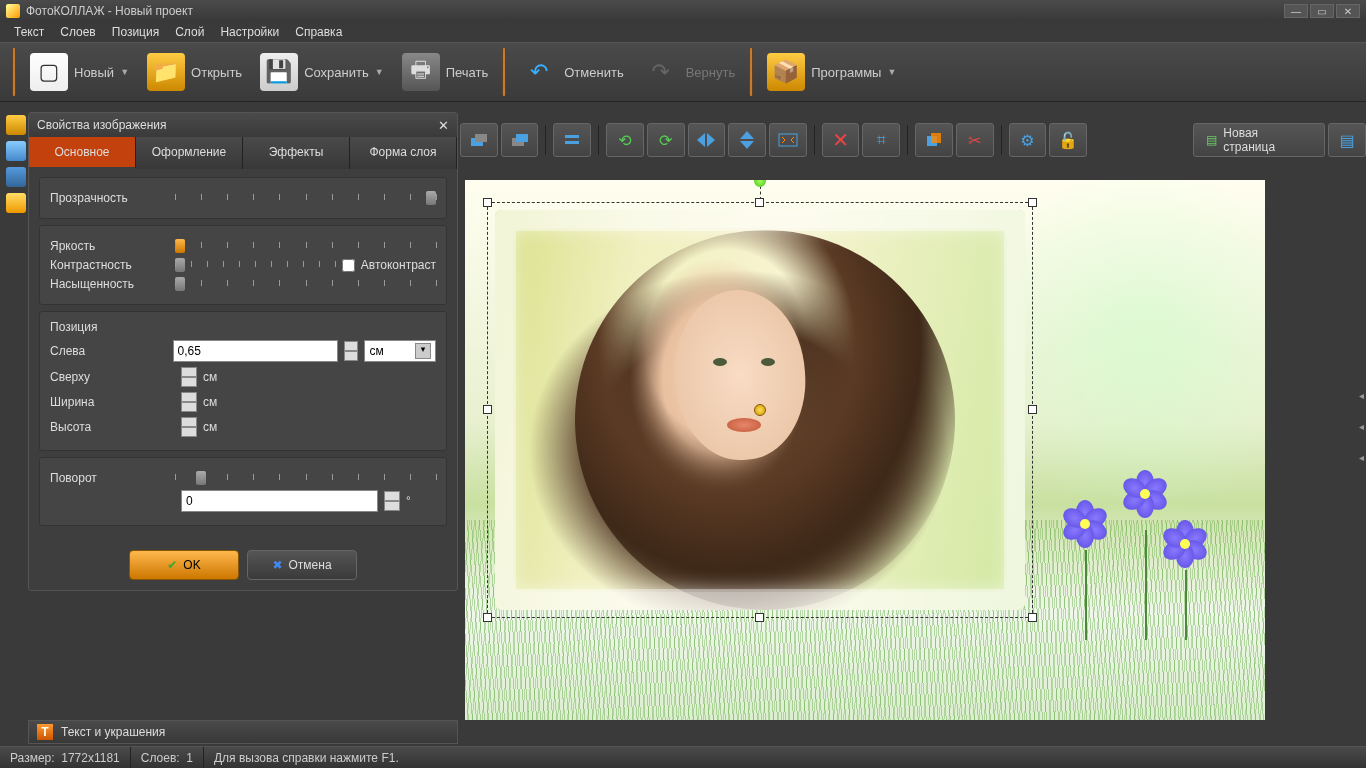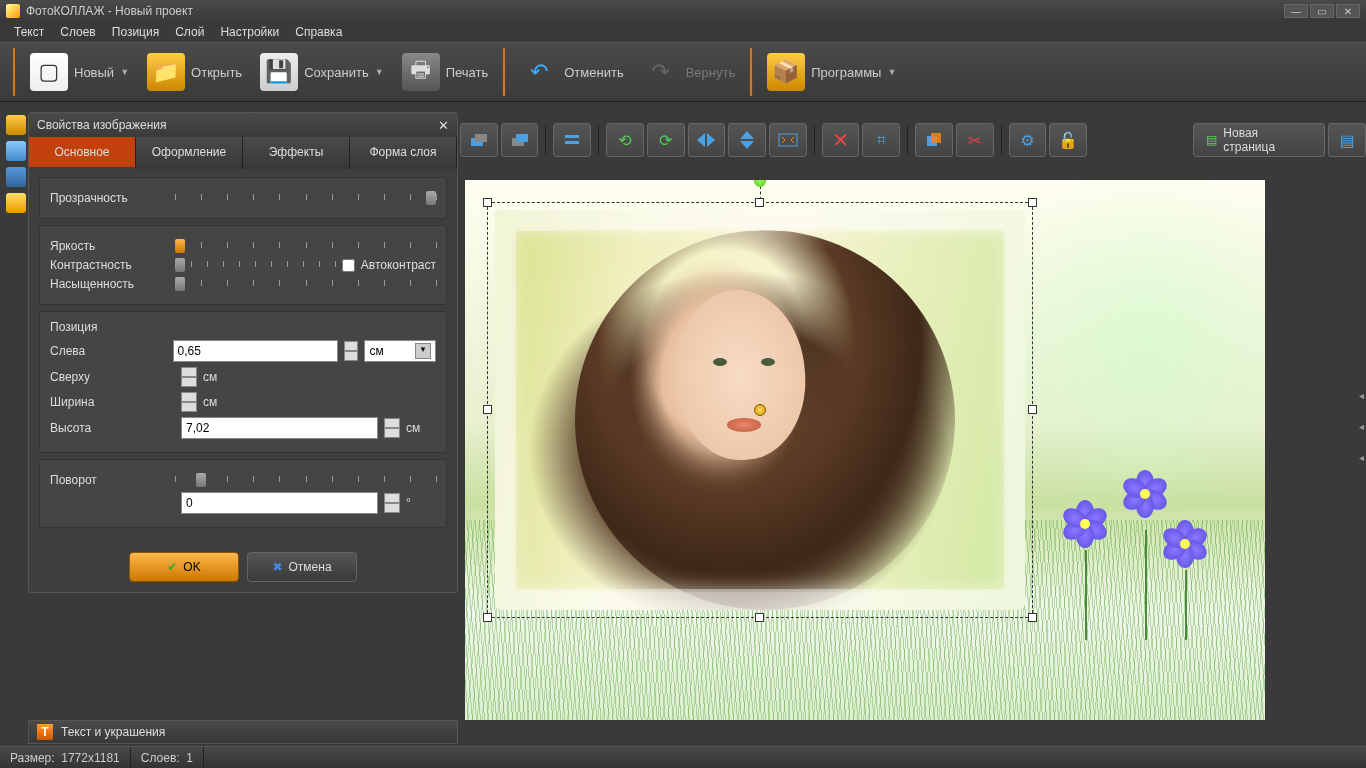--- a/index.html
+++ b/index.html
@@ -373,21 +373,20 @@
       <div class="posrow">
         <span class="lbl">Ширина</span>
         <div class="spinbtns">
             <span>▲</span>
             <span>▼</span>
           </div>
         <span class="unit">см</span>
       </div>
       <div class="posrow">
         <span class="lbl">Высота</span>
-        <input type="text" value="7,02" style="">
         <div class="spinbtns">
             <span>▲</span>
             <span>▼</span>
           </div>
         <span class="unit">см</span>
       </div>
     </div>
 
     <div class="section">
       <div class="row">
@@ -504,13 +503,16 @@
 
 <div class="statusbar">
   <div class="cell">
     <span class="lbllight">Размер:</span>&nbsp;&nbsp;
     <span>1772x1181</span>
   </div>
   <div class="cell">
     <span class="lbllight">Слоев:</span>&nbsp;&nbsp;
     <span>1</span>
   </div>
+  <div class="cell" style="flex:1;border-right:none">
+    <span>Для вызова справки нажмите F1.</span>
+  </div>
 </div>
 
 </body></html>

